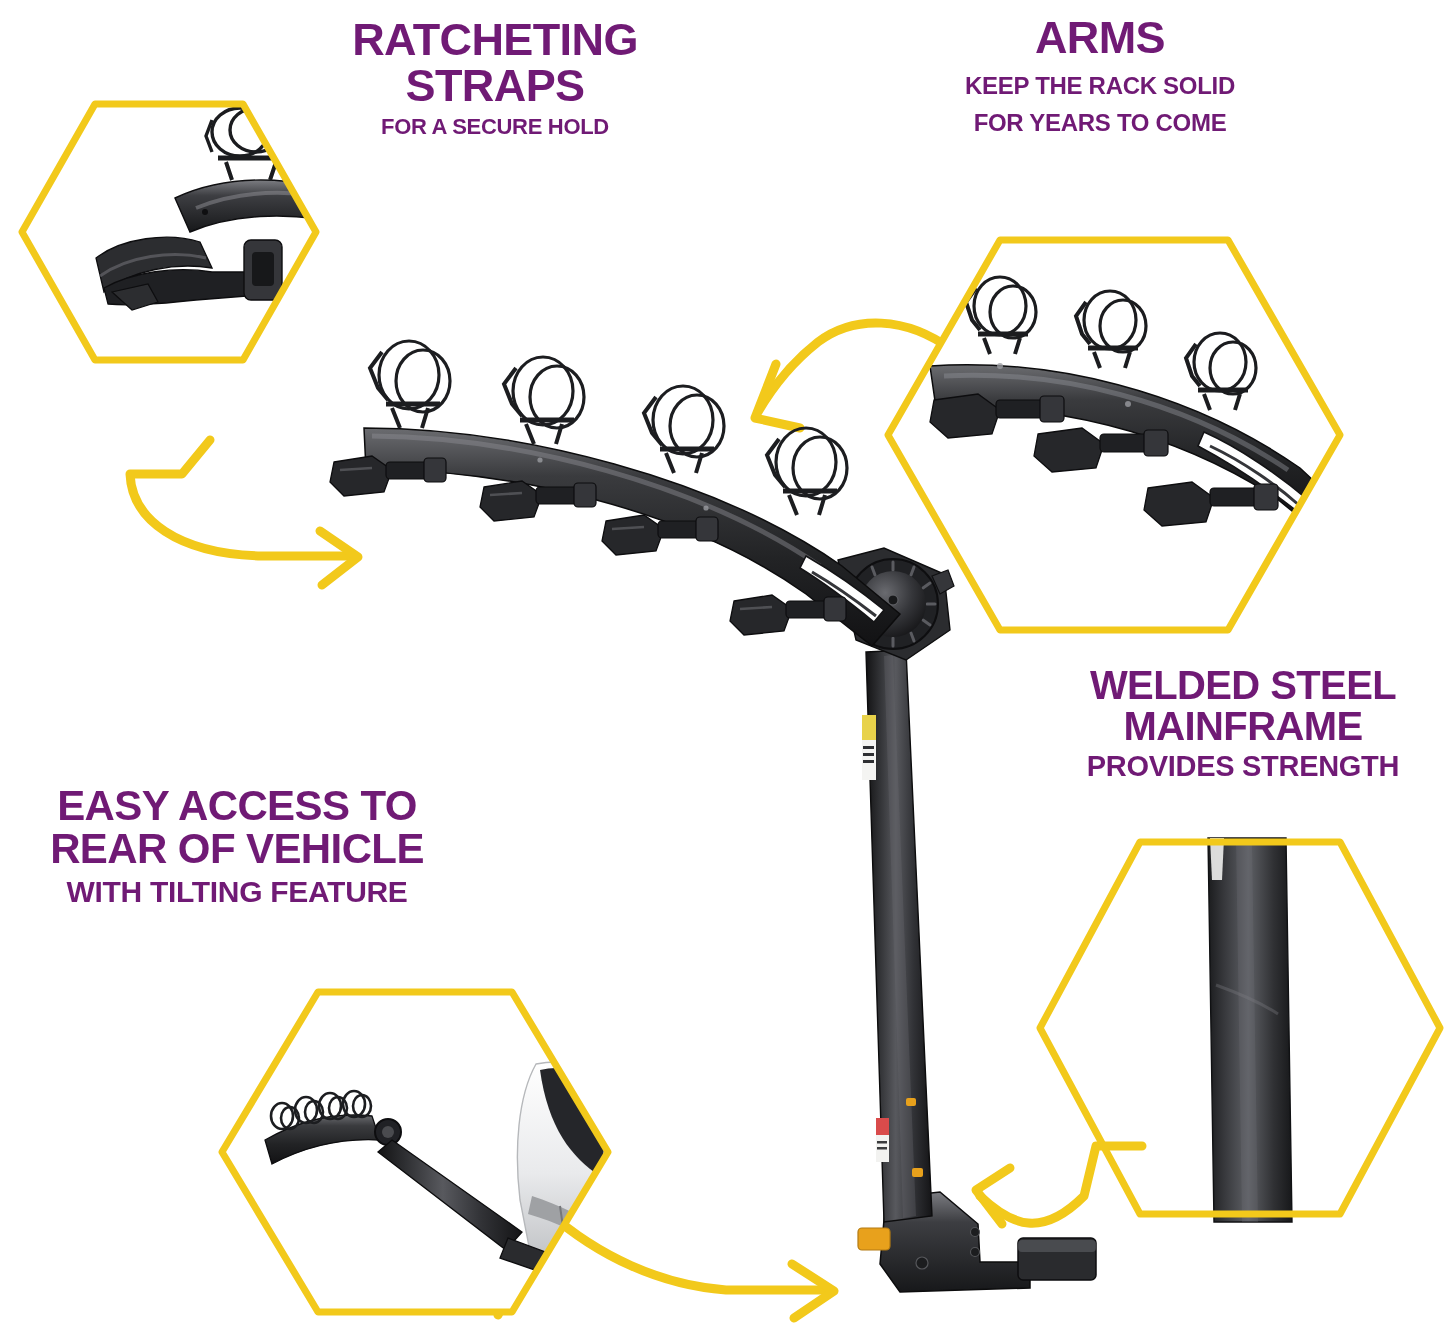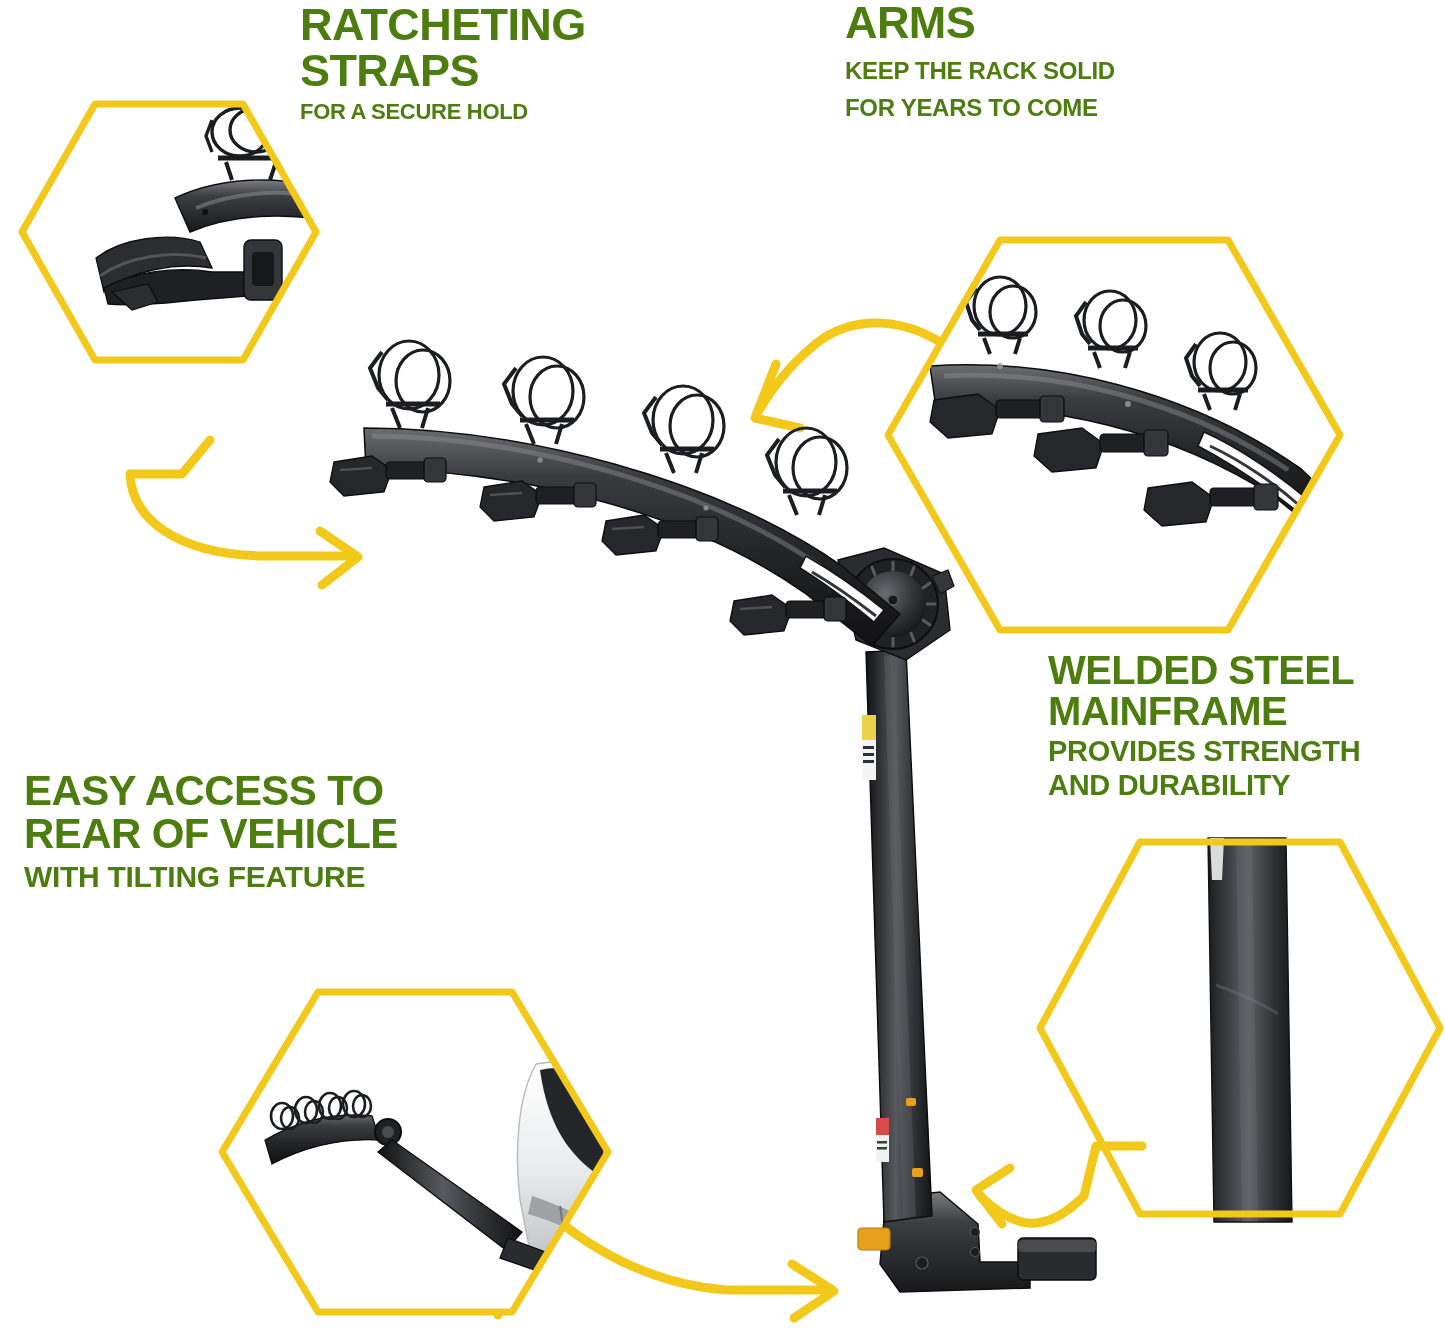--- a/index.html
+++ b/index.html
@@ -13,22 +13,23 @@
   }
   #page {
     position: relative;
     width: 1445px;
     height: 1340px;
     background: #ffffff;
     overflow: hidden;
   }
   .callout-text {
     position: absolute;
-    text-align: left;
-    color: #4d7c0f;
+    text-align: center;
+    color: #701a75;
+    margin-top: 15px;
     -webkit-font-smoothing: antialiased;
   }
   .callout-text .headline {
     font-weight: 700;
     letter-spacing: -0.6px;
     text-transform: uppercase;
     line-height: 1.02;
     display: block;
   }
   .callout-text .subline {
@@ -46,21 +47,21 @@
   #txt-straps .headline { font-size: 45px; }
   #txt-straps .subline { font-size: 22px; margin-top: 7px; }
 
   #txt-arms {
     left: 845px; top: 0px; width: 510px;
   }
   #txt-arms .headline { font-size: 45px; }
   #txt-arms .subline { font-size: 24px; margin-top: 13px; }
 
   #txt-access {
-    left: 24px; top: 770px; width: 450px;
+    left: 12px; top: 770px; width: 450px;
   }
   #txt-access .headline { font-size: 42px; }
   #txt-access .subline { font-size: 30px; margin-top: 6px; }
 
   #txt-mainframe {
     left: 1048px; top: 650px; width: 390px;
   }
   #txt-mainframe .headline { font-size: 40px; }
   #txt-mainframe .subline { font-size: 29px; margin-top: 5px; }
 
@@ -421,16 +422,15 @@
   <div class="callout-text" id="txt-access">
     <span class="headline">EASY ACCESS TO</span>
     <span class="headline">REAR OF VEHICLE</span>
     <span class="subline">WITH TILTING FEATURE</span>
   </div>
 
   <div class="callout-text" id="txt-mainframe">
     <span class="headline">WELDED STEEL</span>
     <span class="headline">MAINFRAME</span>
     <span class="subline">PROVIDES STRENGTH</span>
-    <span class="subline">AND DURABILITY</span>
   </div>
 
 </div>
 
 </body></html>

